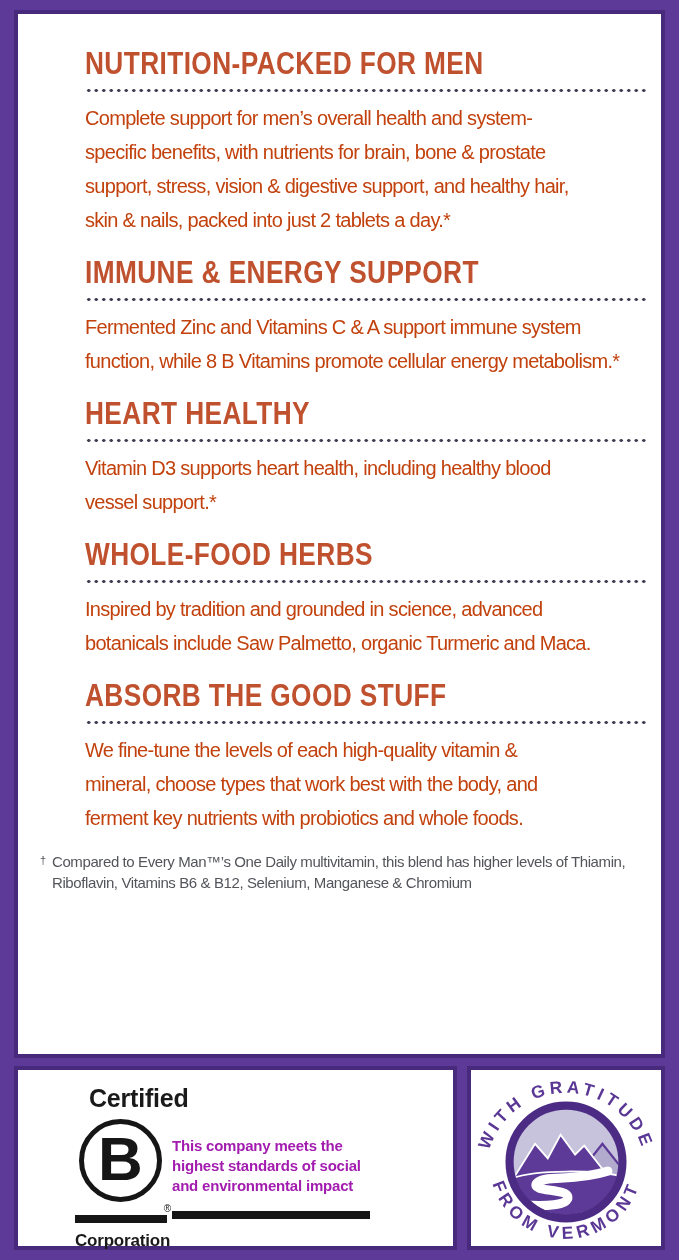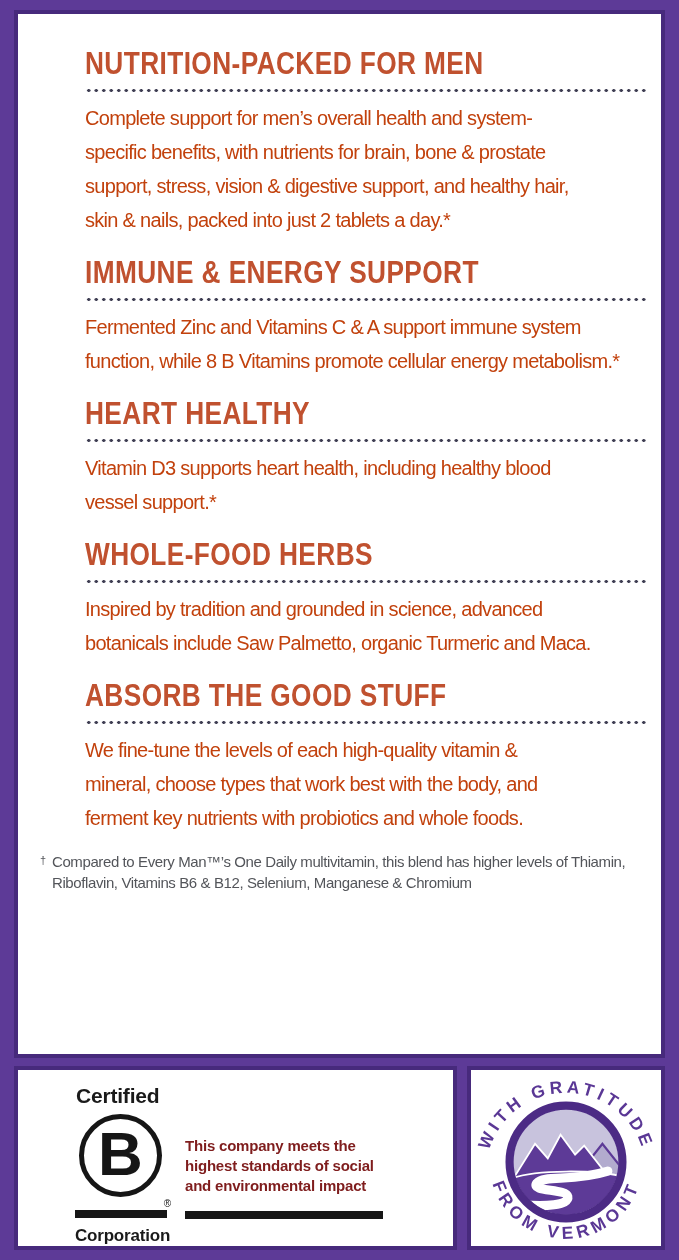--- a/index.html
+++ b/index.html
@@ -93,23 +93,23 @@
 
   
   .bcorp-left {
     position: absolute;
     left: 57px; top: 14px;
     width: 92px;
     color: #1a1a1a;
   }
   .bcorp-certified {
     font-weight: 700;
-    font-size: 21px;
+    font-size: 25px;
     letter-spacing: -0.2px;
-    margin-left: 1px;
+    margin-left: 14px;
   }
   .b-circle {
     width: 83px; height: 83px;
     margin: 6px auto 0 4px;
     border: 5px solid #161616;
     border-radius: 50%;
     display: flex; align-items: center; justify-content: center;
   }
   .b-letter {
     font-weight: 700;
@@ -127,23 +127,23 @@
   }
   .b-bar { width: 92px; height: 8px; background: #161616; }
   .bcorp-corporation {
     font-weight: 700;
     font-size: 17px;
     letter-spacing: -0.2px;
     margin-top: 8px;
   }
   .bcorp-right {
     position: absolute;
-    left: 167px; top: 66px;
+    left: 154px; top: 66px;
     width: 214px;
-    color: #7f1d1d;
+    color: #a21caf;
   }
   .bcorp-tagline {
     font-weight: 700;
     font-size: 15px;
     line-height: 20px;
     letter-spacing: -0.2px;
     white-space: pre-line;
   }
   .tagline-bar { width: 198px; height: 8px; background: #161616; margin-top: 15px; }
 

